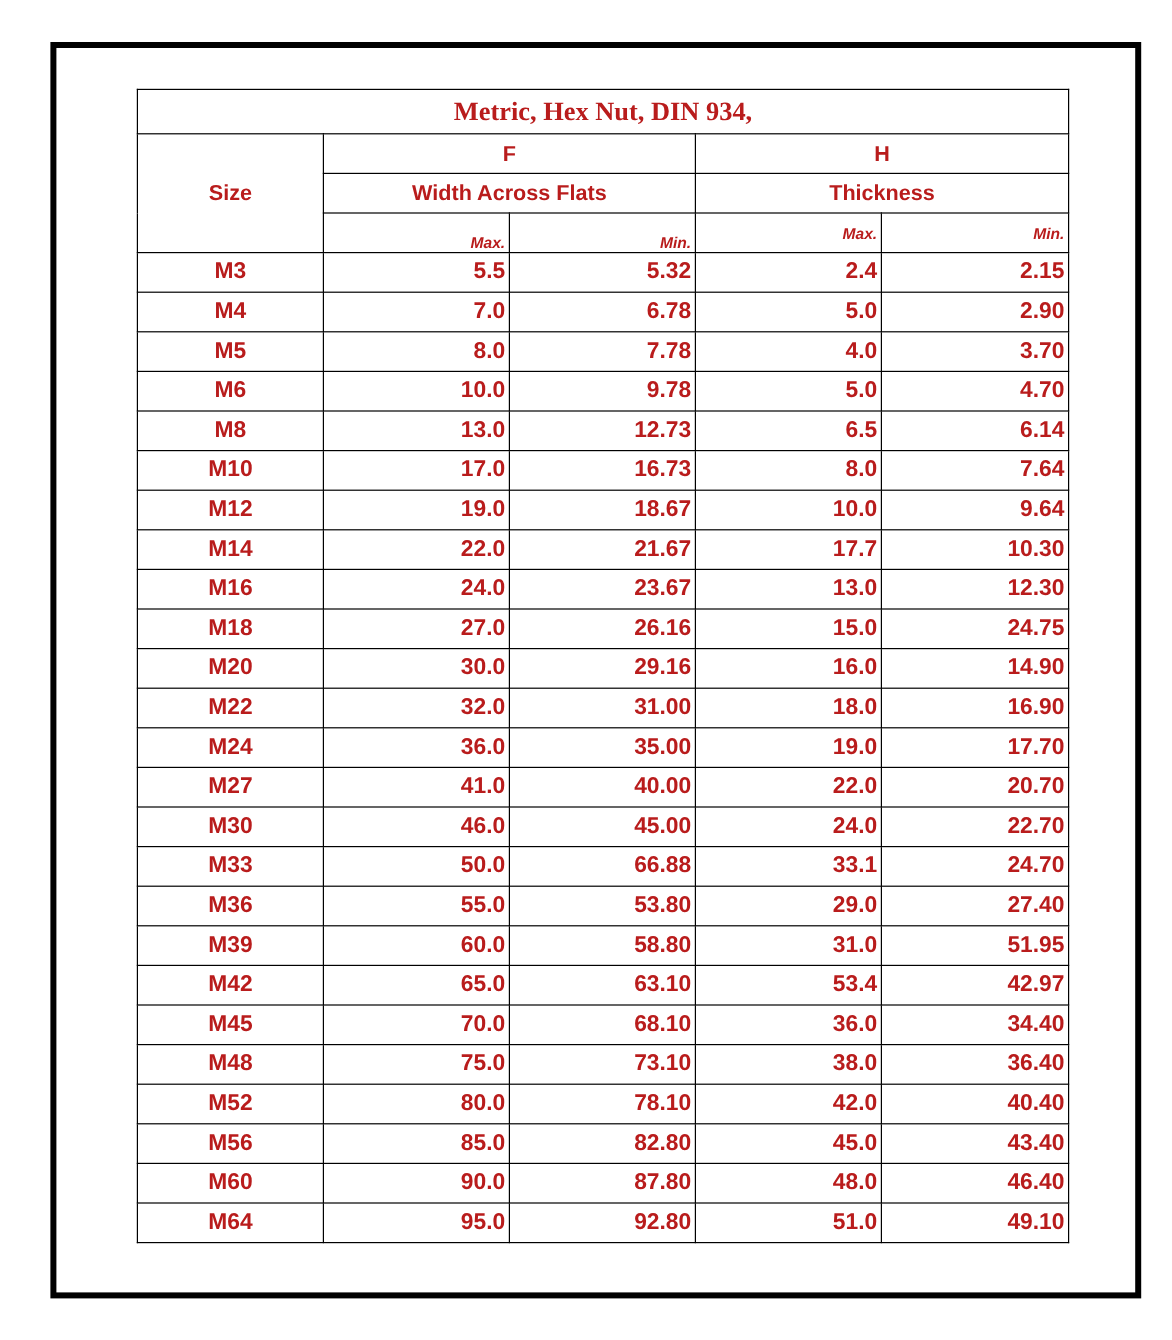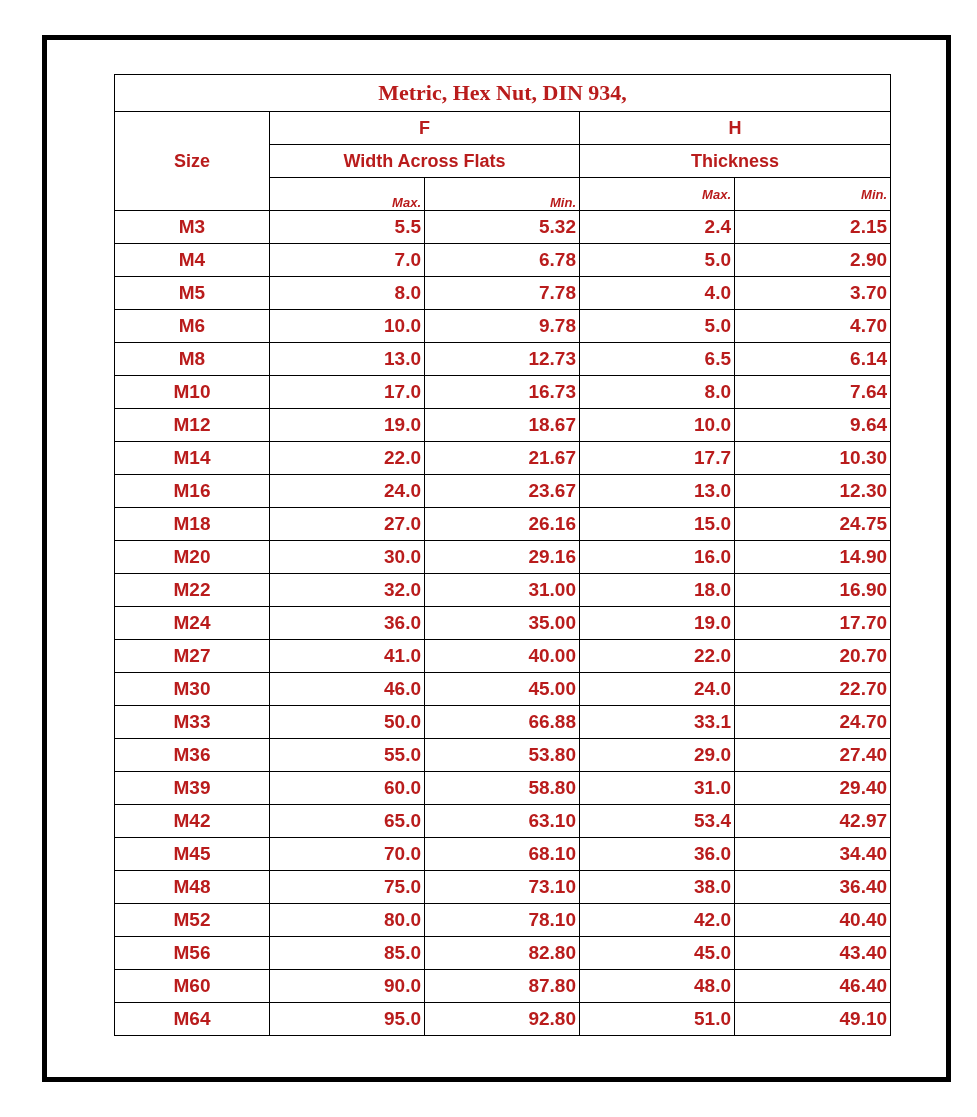--- a/index.html
+++ b/index.html
@@ -180,21 +180,21 @@
         <td class="num">55.0</td>
         <td class="num">53.80</td>
         <td class="num">29.0</td>
         <td class="num">27.40</td>
       </tr>
       <tr class="row">
         <td class="size">M39</td>
         <td class="num">60.0</td>
         <td class="num">58.80</td>
         <td class="num">31.0</td>
-        <td class="num">29.40</td>
+        <td class="num">51.95</td>
       </tr>
       <tr class="row">
         <td class="size">M42</td>
         <td class="num">65.0</td>
         <td class="num">63.10</td>
         <td class="num">53.4</td>
         <td class="num">42.97</td>
       </tr>
       <tr class="row">
         <td class="size">M45</td>

